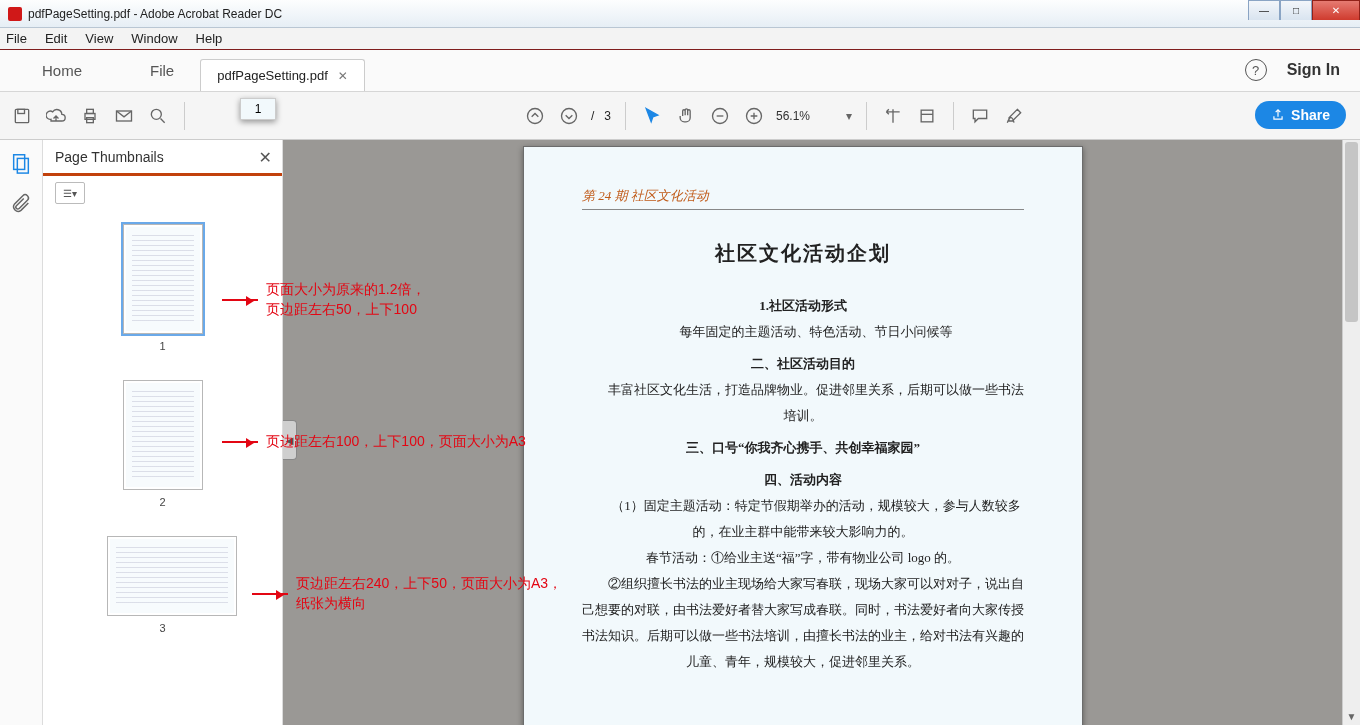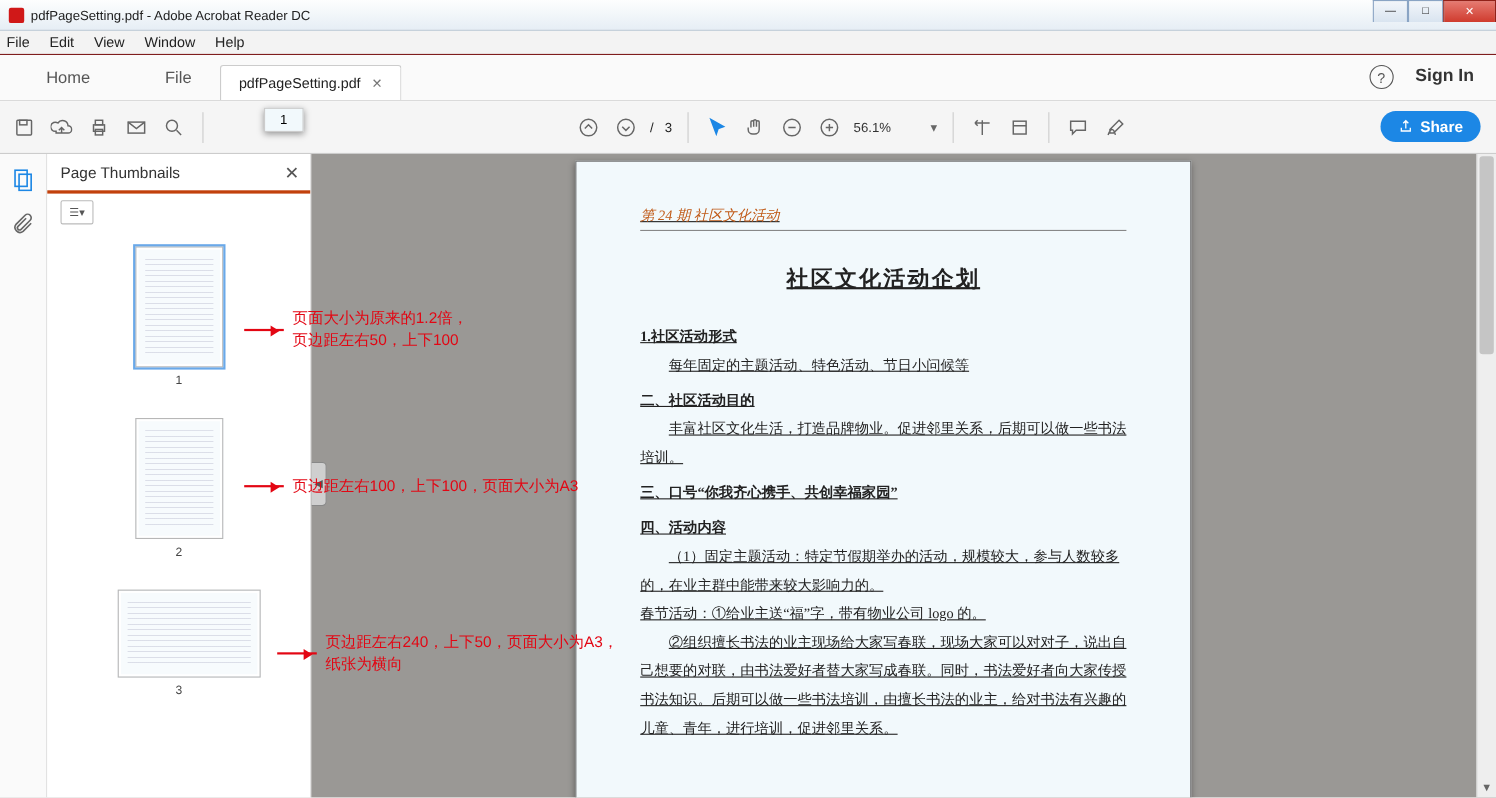--- a/index.html
+++ b/index.html
@@ -41,24 +41,24 @@
 .thumb.sel .pg{ outline:2px solid #6aa9e9; }
 .thumb .pg::before{ content:""; position:absolute; left:8px; right:8px; top:10px; bottom:10px; background:repeating-linear-gradient(#88a 0,#88a 1px,transparent 1px,transparent 5px); opacity:.25;}
 .thumb.wide .pg{ width:130px; height:80px; justify-self:flex-start;}
 .thumb.wide { align-items:flex-start; padding-left:64px;}
 .thumb .num{ margin-top:6px; font-size:11px; color:#444;}
 
 .docarea { flex:1; background:#9a9895; position:relative; overflow:hidden;}
 .docarea .handle { position:absolute; left:0; top:280px; width:14px; height:40px; background:#cfcfcf; border:1px solid #888; border-left:none; border-radius:0 4px 4px 0; display:flex; align-items:center; justify-content:center; color:#555; font-size:10px;}
 .docarea .handleR { position:absolute; right:0; top:300px; width:14px; height:40px; background:#cfcfcf; border:1px solid #888; border-right:none; border-radius:4px 0 0 4px;}
 .page { position:absolute; left:240px; top:6px; width:560px; height:800px; background:#f2f9fc; box-shadow:0 2px 6px rgba(0,0,0,.4); border:1px solid #6c6c6c;}
-.page .content { padding:40px 58px 0 58px; font-family: "SimSun","Songti SC",serif; color:#222;text-decoration:underline;}
+.page .content { padding:40px 58px 0 58px; font-family: "SimSun","Songti SC",serif; color:#222;}
 .page .banner { font-size:13px; color:#c05a18; font-family:"SimSun",serif; font-style:italic; border-bottom:1px solid #888; padding-bottom:4px; margin-bottom:30px;}
 .page h1 { text-align:center; font-size:20px; font-weight:bold; margin-bottom:26px; letter-spacing:2px;}
-.page p { font-size:13px; line-height:2.0; }
+.page p { font-size:13px; line-height:2.0;text-align:center; }
 .page .indent { text-indent:2em; }
 .page .sub { font-weight:bold; margin-top:6px;}
 
 .scrollbar { position:absolute; right:0; top:0; width:18px; height:100%; background:#eee; border-left:1px solid #ccc;}
 .scrollbar .sthumb{ position:absolute; left:2px; right:2px; top:2px; height:180px; background:#c5c5c5; border-radius:3px;}
 .scrollbar .arr { position:absolute; left:0; right:0; height:18px; display:flex; align-items:center; justify-content:center; font-size:10px; color:#666;}
 .scrollbar .arr.top{top:0;} .scrollbar .arr.bot{bottom:0;}
 
 .annot { position:absolute; color:#e30613; font-size:14px; font-family:"Microsoft YaHei",sans-serif; white-space:nowrap; z-index:50;}
 .annot .arrow{ display:inline-block; width:36px; height:0; border-top:2px solid #e30613; position:relative; vertical-align:middle; margin-right:8px;}
@@ -249,21 +249,21 @@
         <div class="banner">第 24 期 社区文化活动</div>
         <h1>社区文化活动企划</h1>
         <p class="sub">1.社区活动形式</p>
         <p class="indent">每年固定的主题活动、特色活动、节日小问候等</p>
         <p class="sub">二、社区活动目的</p>
         <p class="indent">丰富社区文化生活，打造品牌物业。促进邻里关系，后期可以做一些书法培训。</p>
         <p class="sub">三、口号“你我齐心携手、共创幸福家园”</p>
         <p class="sub">四、活动内容</p>
         <p class="indent">（1）固定主题活动：特定节假期举办的活动，规模较大，参与人数较多的，在业主群中能带来较大影响力的。</p>
         <p>春节活动：①给业主送“福”字，带有物业公司 logo 的。</p>
-        <p class="indent">②组织擅长书法的业主现场给大家写春联，现场大家可以对对子，说出自己想要的对联，由书法爱好者替大家写成春联。同时，书法爱好者向大家传授书法知识。后期可以做一些书法培训，由擅长书法的业主，给对书法有兴趣的儿童、青年，进行培训，促进邻里关系。</p>
+        <p class="indent">②组织擅长书法的业主现场给大家写春联，现场大家可以对对子，说出自己想要的对联，由书法爱好者替大家写成春联。同时，书法爱好者向大家传授书法知识。后期可以做一些书法培训，由擅长书法的业主，给对书法有兴趣的儿童、青年，规模较大，促进邻里关系。</p>
       </div>
     </div>
 
     <div class="scrollbar">
       <div class="arr top">▲</div>
       <div class="sthumb"></div>
       <div class="arr bot">▼</div>
     </div>
   </div>
 

